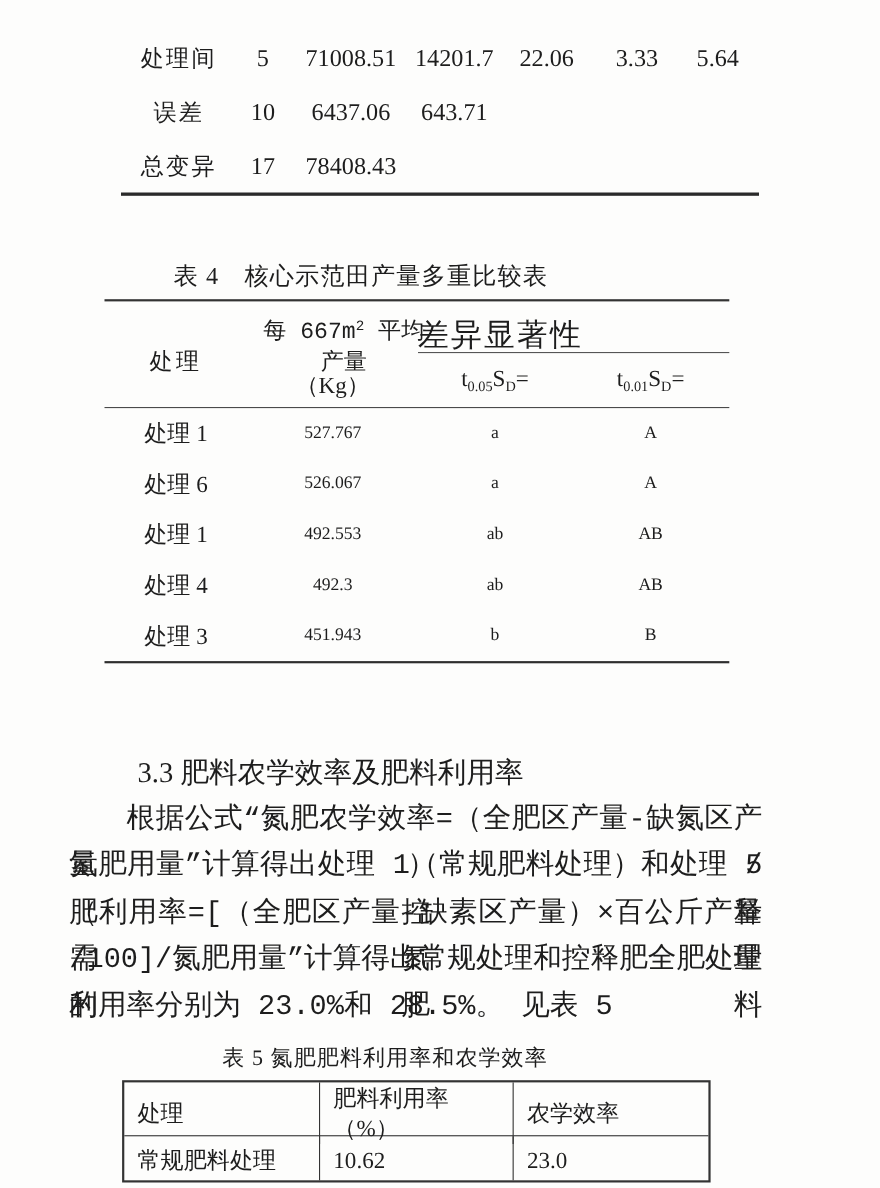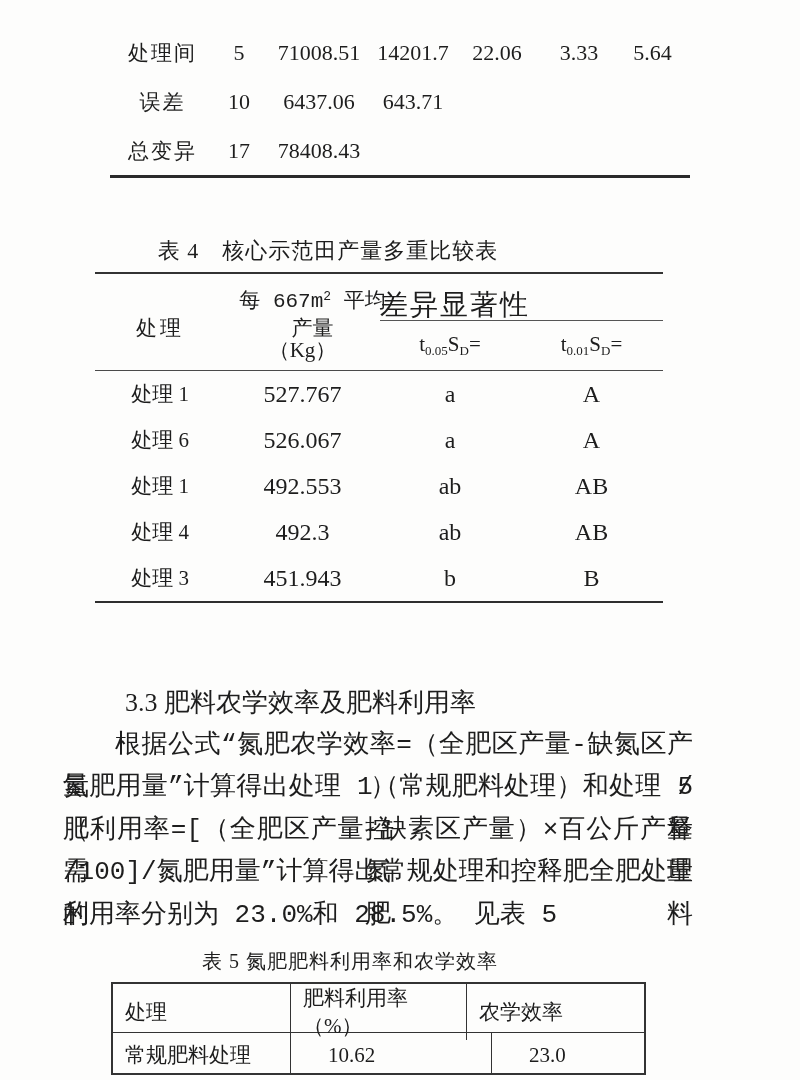--- a/index.html
+++ b/index.html
@@ -21,36 +21,36 @@
   .t4-h-col2a{position:absolute;left:140px;top:12px;width:155px;text-align:center;font-size:21px;font-family:Liberation Mono, monospace;}
   .t4-h-col2b{position:absolute;left:130px;top:62px;width:155px;text-align:center;font-size:21px;}
   .t4-sig{position:absolute;left:285px;top:12px;width:283px;font-size:28px;letter-spacing:2px;}
   .t4-sigline{position:absolute;left:285px;top:46px;width:283px;border-top:1px solid #555;}
   .t4-sub1{position:absolute;left:285px;top:58px;width:140px;text-align:center;font-size:21px;}
   .t4-sub2{position:absolute;left:425px;top:58px;width:143px;text-align:center;font-size:21px;}
   .sub{font-size:13px;vertical-align:-4px;}
   .sup{font-size:13px;vertical-align:7px;}
   .t4-body{border-bottom:2px solid #2e2e2e;}
   .t4-row{display:grid;grid-template-columns:130px 155px 140px 143px;height:46px;align-items:center;}
-  .t4-row .cell{text-align:center;font-size:24px;}
+  .t4-row .cell{text-align:center;font-size:16px;}
   .t4-row .cell.zh{font-size:21px;}
   
   .sec{position:absolute;left:63px;top:682px;width:630px;font-size:26px;}
   .sec-heading{height:42px;line-height:42px;padding-left:62px;}
   .pline{height:42.4px;line-height:42.4px;text-align:justify;text-align-last:justify;font-family:Liberation Mono, monospace;}
   .pline.first{text-indent:2em;}
   .pline.last{text-align:left;text-align-last:left;}
   
   .t5-title{position:absolute;left:0;top:948px;width:700px;text-align:center;font-size:20px;letter-spacing:1px;}
   .t5{position:absolute;left:111px;top:982px;width:531px;border:2px solid #333;}
   .t5-row{display:grid;grid-template-columns:178px 176px 173px;}
   .t5-row .t5-cell{border-right:1px solid #333;display:flex;align-items:center;padding-left:12px;font-size:21px;box-sizing:border-box;}
   .t5-row .t5-cell:last-child{border-right:none;}
   .t5-row.header{height:48px;border-bottom:1px solid #333;}
-  .t5-row.body{height:40px;gap:25px;}
+  .t5-row.body{height:40px;}
   .t5-row.body .t5-cell{align-items:center;padding-top:4px;}
 </style>
 </head>
 <body>
 
 <div class="page">
 
   <div class="anova">
     <div class="anova-row">
       <div class="cell zh">处理间</div>

